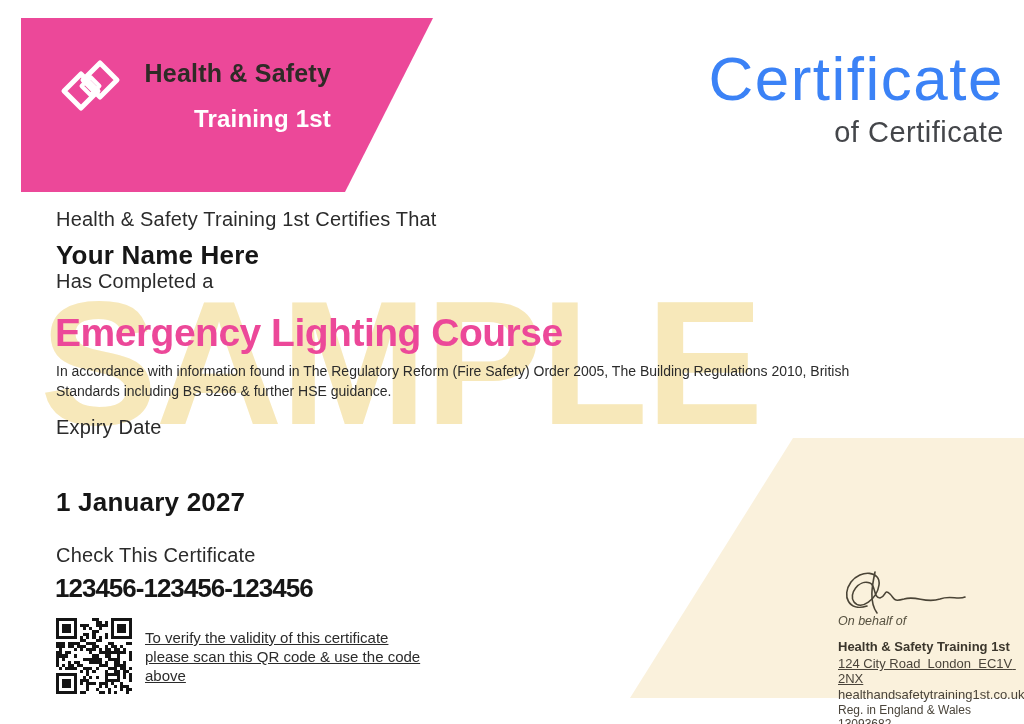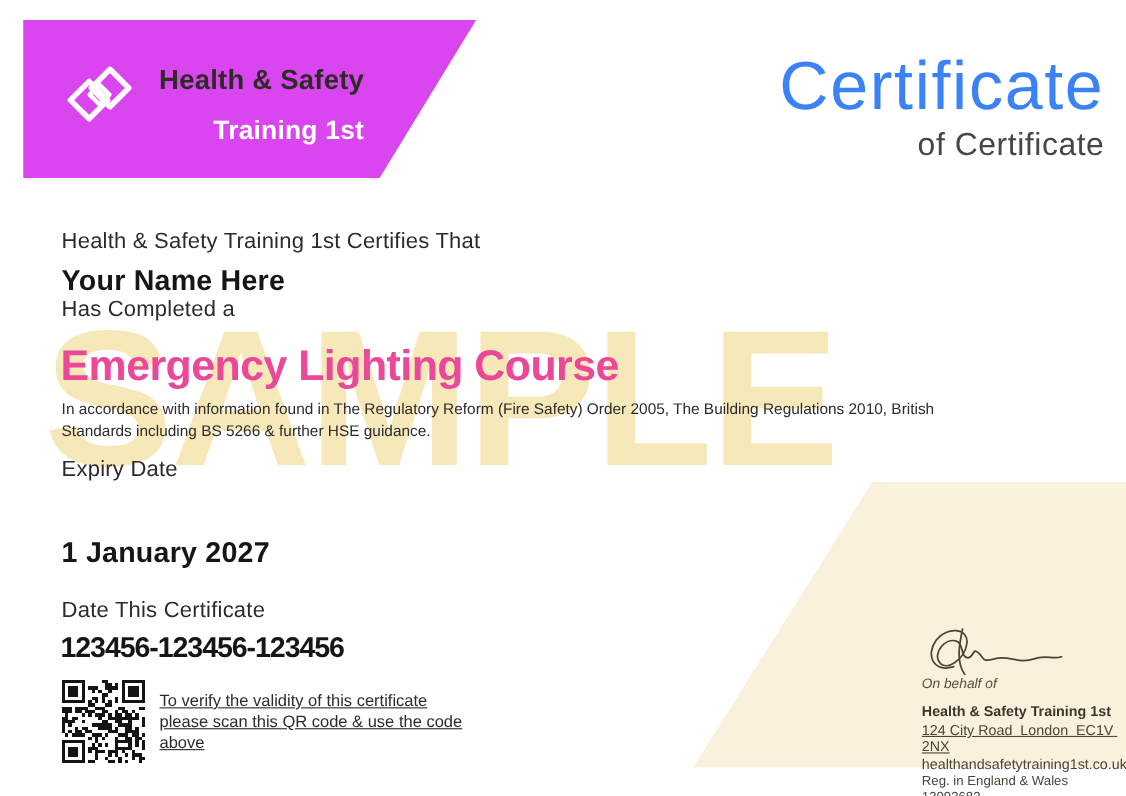--- a/index.html
+++ b/index.html
@@ -7,22 +7,22 @@
     position:relative;
     width:1024px;height:724px;
     background:#ffffff;
     overflow:hidden;
     font-family:"Liberation Sans", sans-serif;
     color:#2b2b2b;
     margin:0 auto;
   }
   
   .banner{
-    position:absolute;left:21px;top:18px;width:412px;height:144px;
-    background:#d946ef;
+    position:absolute;left:21px;top:18px;width:412px;height:174px;
+    background:#ec4899;
     clip-path:polygon(0 0,100% 0,calc(100% - 88px) 100%,0 100%);
     z-index:3;
   }
   .logo{position:absolute;left:36px;top:36px;width:68px;height:64px;}
   .brand-text{position:absolute;left:110px;top:42px;width:200px;text-align:right;line-height:1.1;}
   .brand-line1{font-size:25px;font-weight:700;color:#2E2B26;letter-spacing:0.2px;}
   .brand-line2{font-size:24px;font-weight:700;color:#ffffff;margin-top:18px;letter-spacing:0.2px;}
   
   .cert-head{position:absolute;right:20px;top:46px;text-align:right;z-index:3;}
   .cert-title{font-size:62px;font-weight:500;color:#3b82f6;letter-spacing:1.5px;line-height:1.05;}
@@ -89,21 +89,21 @@
   <div class="main">
     <div class="abs label" style="left:56px;top:208px;">Health &amp; Safety Training 1st Certifies That</div>
     <div class="abs value" style="left:56px;top:240px;">Your Name Here</div>
     <div class="abs label" style="left:56px;top:270px;">Has Completed a</div>
     <div class="abs course-title" style="left:55px;top:311px;">Emergency Lighting Course</div>
     <div class="abs course-details" style="left:56px;top:362px;">In accordance with information found in The Regulatory Reform (Fire Safety) Order 2005, The Building Regulations 2010, British Standards including BS 5266 &amp; further HSE guidance.</div>
 
     <div class="abs label" style="left:56px;top:416px;">Expiry Date</div>
     <div class="abs value" style="left:56px;top:443px;margin-top:44px;">1 January 2027</div>
 
-    <div class="abs label" style="left:56px;top:544px;">Date This Certificate</div>
+    <div class="abs label" style="left:56px;top:544px;">Check This Certificate</div>
     <div class="abs value code" style="left:55px;top:573px;">123456-123456-123456</div>
 
     <div class="qr">
       <svg id="qr-svg" viewBox="0 0 25 25">
           <rect x="0" y="0" width="1" height="1" fill="#141414"></rect>
           <rect x="1" y="0" width="1" height="1" fill="#141414"></rect>
           <rect x="2" y="0" width="1" height="1" fill="#141414"></rect>
           <rect x="3" y="0" width="1" height="1" fill="#141414"></rect>
           <rect x="4" y="0" width="1" height="1" fill="#141414"></rect>
           <rect x="5" y="0" width="1" height="1" fill="#141414"></rect>

